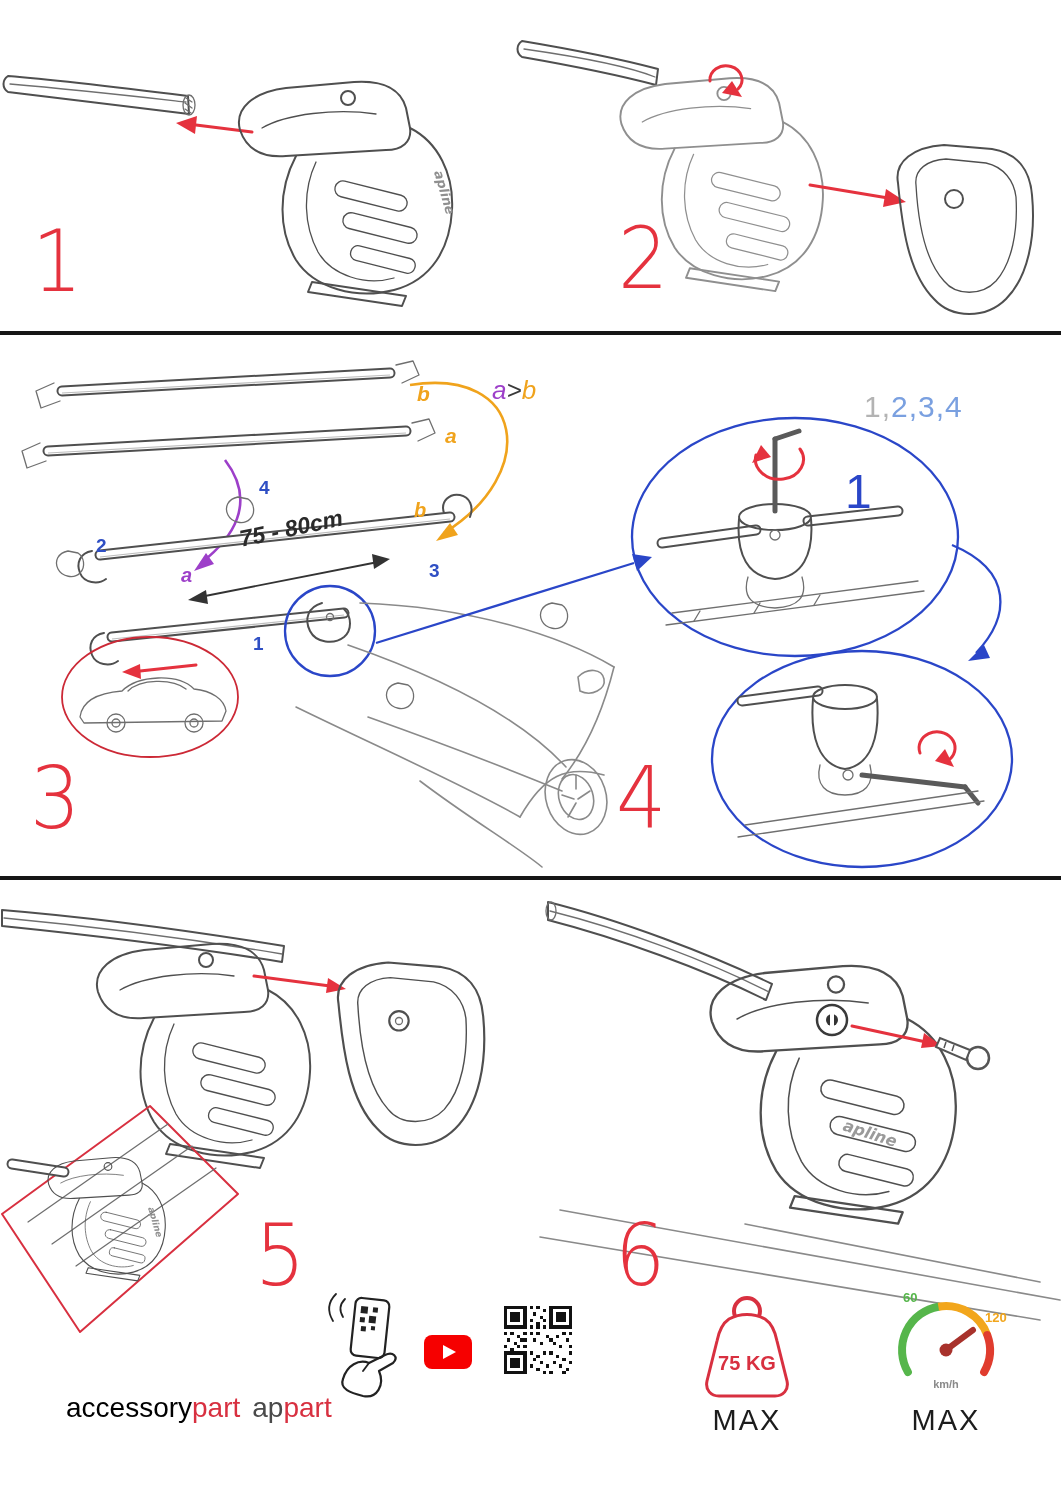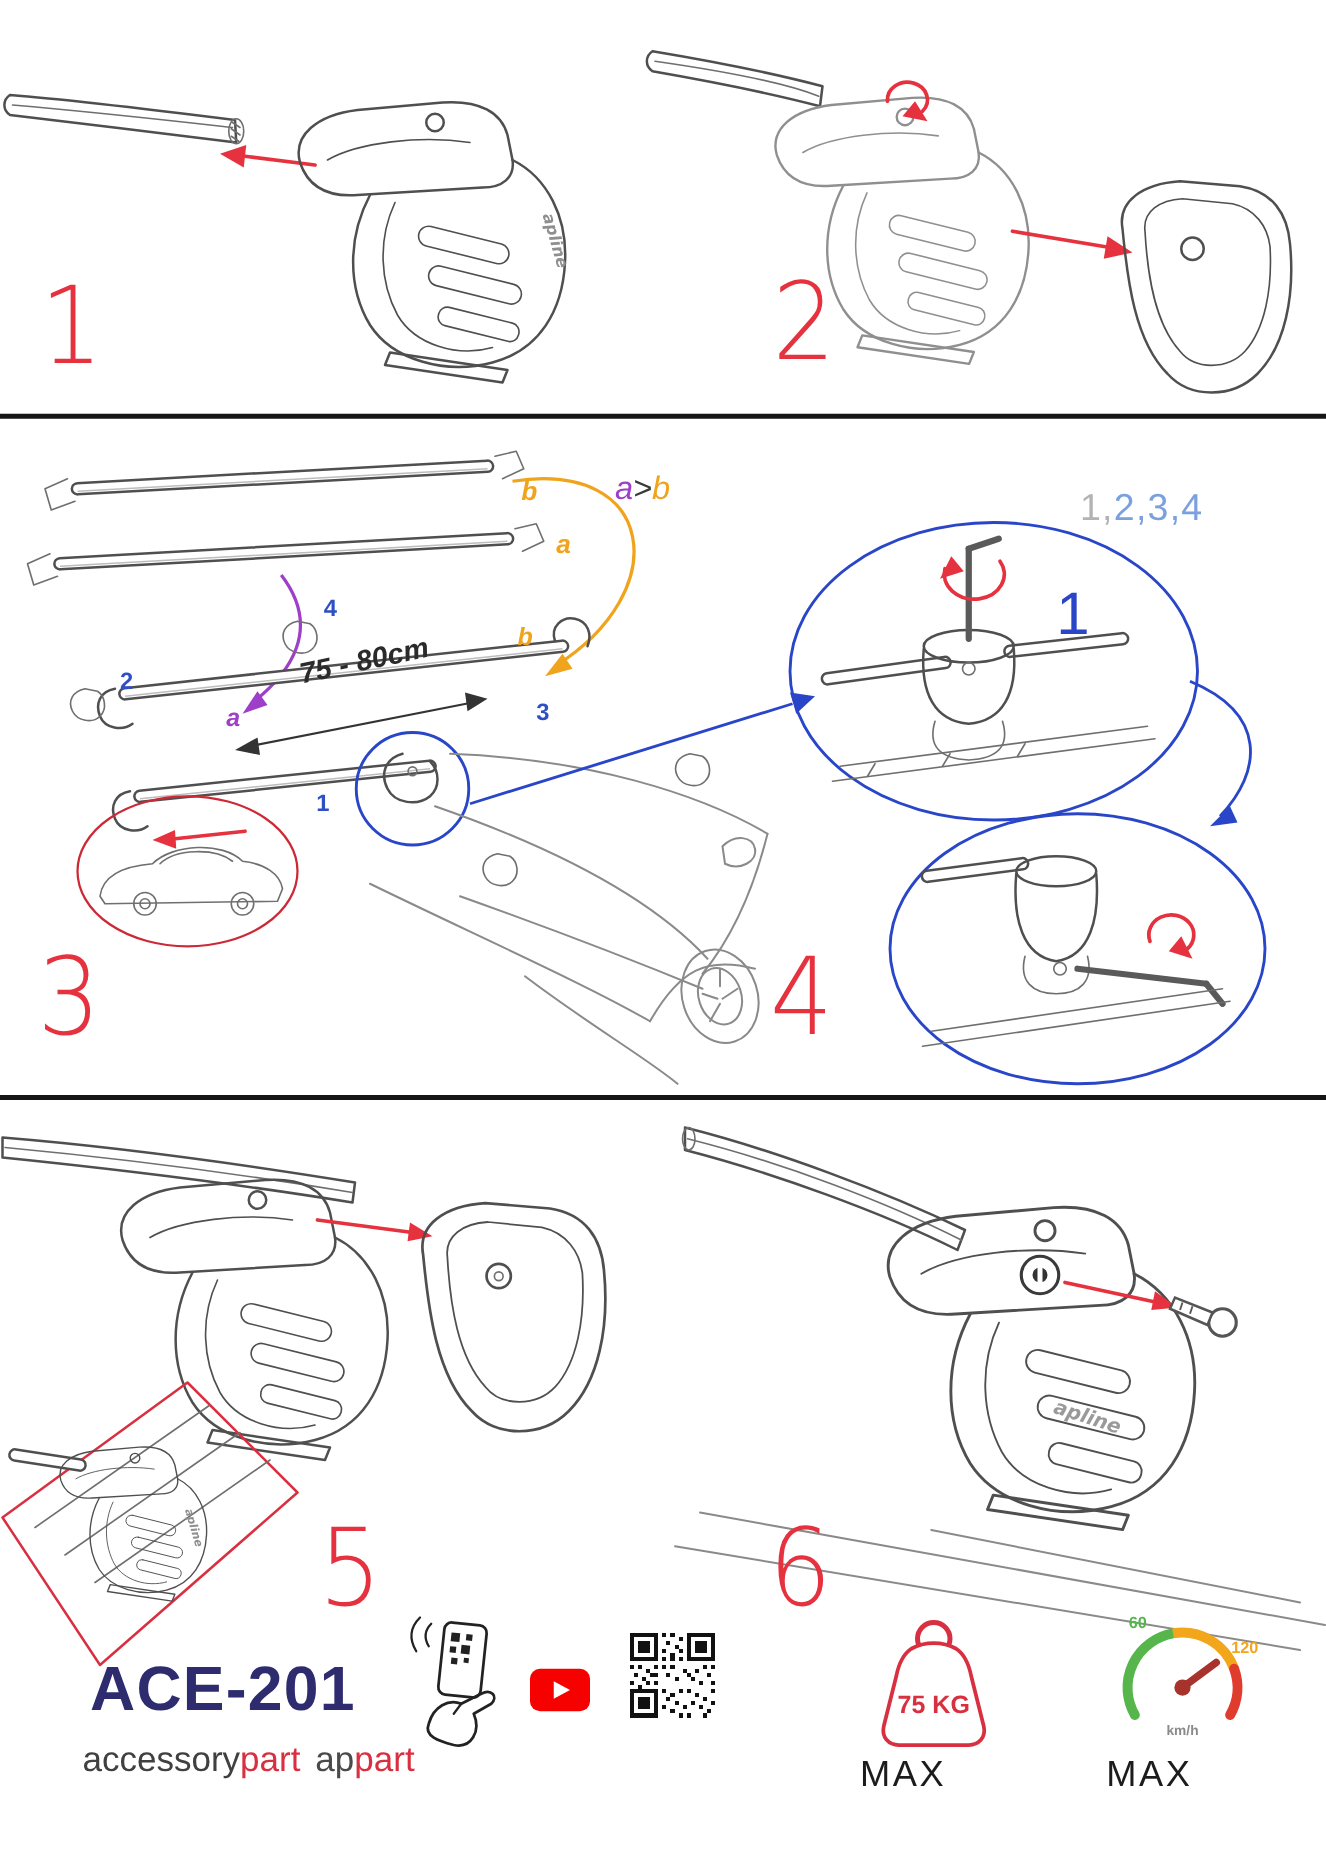--- a/index.html
+++ b/index.html
@@ -34,24 +34,24 @@
   .red-thin{stroke:#d83040;stroke-width:2;fill:none;stroke-linejoin:round}
   .red-fill{fill:#e5323e}
   .blue{stroke:#2a46c8;stroke-width:2.3;fill:none}
   .blue-fill{fill:#2a46c8}
   .foot-logo{font:italic 600 13px "DejaVu Sans",sans-serif;fill:#8f8f8f}
   .foot-logo-sm{font:italic 600 9px "DejaVu Sans",sans-serif;fill:#8f8f8f}
   .foot-logo-lg{font:italic 600 16px "DejaVu Sans",sans-serif;fill:#9a9a9a}
   
   .model{position:absolute;left:72px;top:1322px;font-size:50px;font-weight:600;color:#2e2c6e;letter-spacing:1px}
   .brandline{position:absolute;left:66px;top:1392px;font-size:28px;font-weight:500}
-  .brandline .bgray{color:#404040}
+  .brandline .bgray{color:#000000}
   .brandline .bred{color:#d83040}
   .brandline .bdark{color:#4a4a4a;margin-left:12px}
-  .maxlabel{position:absolute;font-size:29px;font-weight:500;color:#1c1c1c;letter-spacing:2px;text-align:left}
+  .maxlabel{position:absolute;font-size:29px;font-weight:500;color:#1c1c1c;letter-spacing:2px;text-align:center}
   .wtext{font:600 20px "Liberation Sans",sans-serif;fill:#d83040}
   .sp-lo{font:700 13px "Liberation Sans",sans-serif;fill:#56b64b}
   .sp-hi{font:700 13px "Liberation Sans",sans-serif;fill:#f2a61c}
   .sp-unit{font:600 11px "Liberation Sans",sans-serif;fill:#8a8a8a}
 </style>
 </head>
 <body>
 
 <div class="page">
 
@@ -338,21 +338,20 @@
     <g>
       <circle cx="438" cy="166" r="11" fill="#fff" stroke="#555" stroke-width="2.5"></circle>
       <polygon points="430,158 400,146 396,155 426,168" fill="#fff" stroke="#555" stroke-width="2"></polygon>
       <path d="M406,150 l-2,6 M414,153 l-2,6" stroke="#555" stroke-width="1.5"></path>
     </g>
   </svg>
 
   <span class="stepnum" style="left:255px;top:1212px">5</span>
   <span class="stepnum" style="left:615px;top:1212px">6</span>
 
-  <div class="model">ACE-201</div>
   <div class="brandline"><span class="bgray">accessory</span><span class="bred">part</span><span class="bdark">ap</span><span class="bred">part</span></div>
 
   <svg class="abs" style="left:323px;top:1293px" width="82" height="115" viewBox="0 0 82 115">
     <g stroke="#222" fill="none" stroke-width="2.2" stroke-linejoin="round" stroke-linecap="round">
       <rect x="30" y="6" width="34" height="58" rx="6" transform="rotate(6 47 35)"></rect>
       <path d="M22,6 q-8,8 -2,18 M13,1 q-12,12 -3,27" stroke-width="1.8"></path>
       <path d="M20,86 C24,72 36,66 46,70 L62,62 C70,58 76,64 70,70 L56,78 C62,92 54,106 40,103 C28,100 16,96 20,86 Z"></path>
       <path d="M46,70 L40,78" stroke-width="1.8"></path>
     </g>
     <g fill="#222" transform="rotate(6 47 35)">

